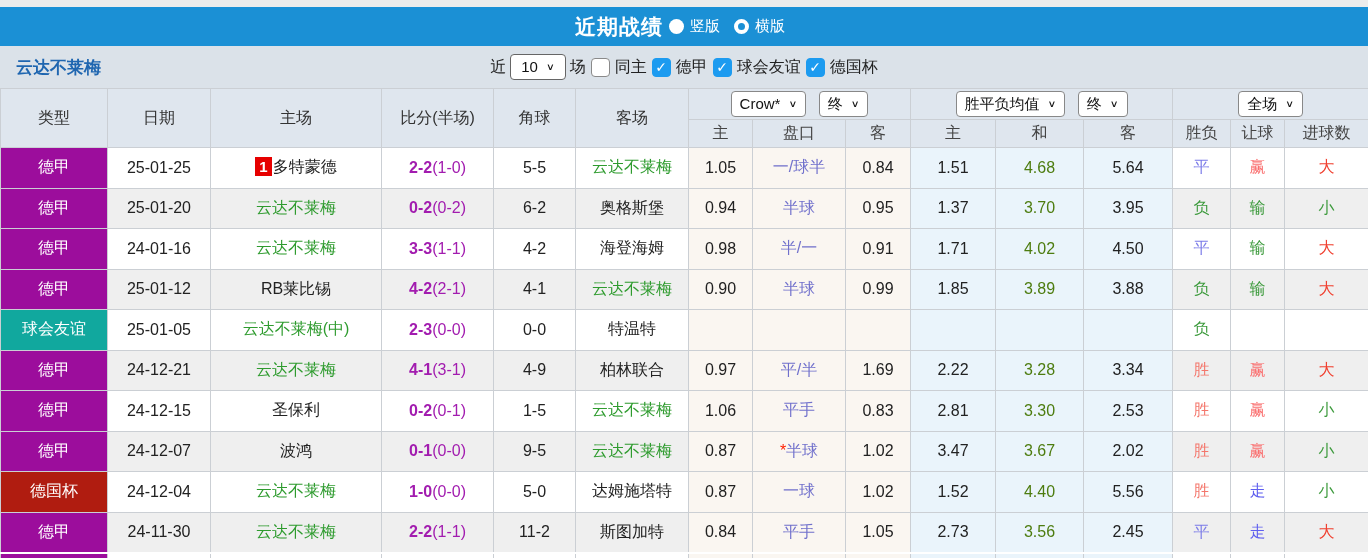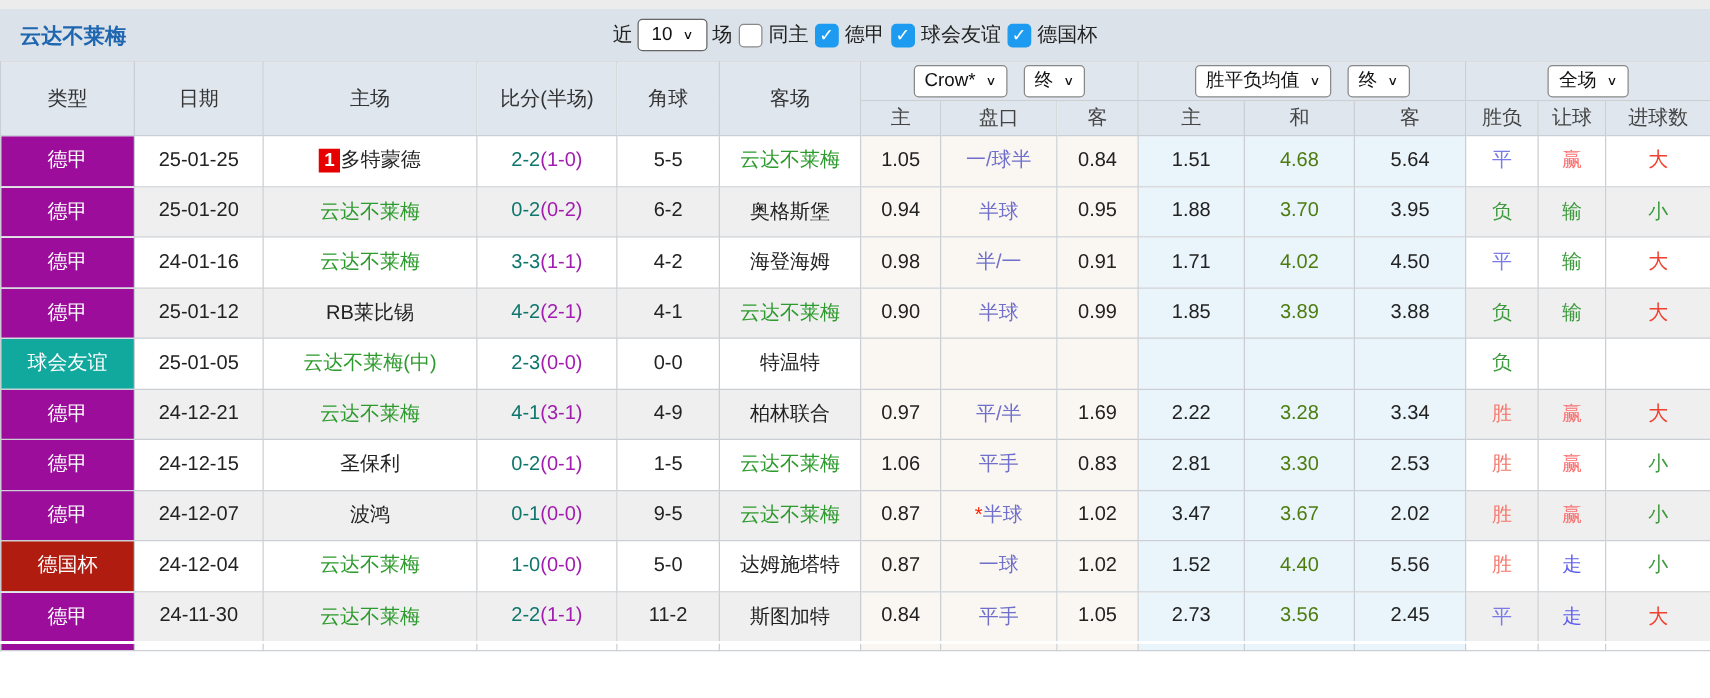--- a/index.html
+++ b/index.html
@@ -31,35 +31,42 @@
   thead .grp { padding:2px 0; }
   thead .grp .sel { border:1px solid #888; margin:0 4px; }
 
   tbody tr { height:40.5px; background:#fff; font-size:16px; color:#222; }
   tbody tr.alt { background:#efefef; }
   td.c-type { color:#fff; font-size:16px; }
   td.c-odds { background:#faf6f1; }
   td.c-avg  { background:#eaf4fb;margin-top:21px; }
   td.c-avg.mid { color:#4d7c0f; }
   .team-focus { color:#2e9b2e; }
-  .ft { color:#0f766e; }
+  .ft { color:#a21caf;font-weight:bold; }
   .ht { color:#a21caf; }
   .badge { display:inline-block; background:#e60000; color:#fff; font-weight:bold; padding:0 4px; margin-right:1px; font-size:15px; line-height:19px; }
   .hcap { color:#7070cc; }
   .hcap .star { color:#ff1e00; }
   tr.partial { height:7px; }
   tr.partial td { border-top:2px solid #fff; }
 </style>
 </head>
 <body>
 
 <div class="page">
 
   <div class="topstrip"></div>
 
+  <div class="bluebar">
+    <span class="title">近期战绩</span>
+    <span class="radio-dot"></span>
+    <span class="rlabel">竖版</span>
+    <span class="radio-ring"></span>
+    <span class="rlabel">横版</span>
+  </div>
 
   <div class="filterbar">
     <span class="teamname">云达不莱梅</span>
     <span class="ctr">
       <span>近</span>
       <span class="sel" style="padding:2px 10px;">
         <span>10</span>
           <span class="chev">∨</span>
       </span>
       <span>场</span>
@@ -160,21 +167,21 @@
         <tr class="alt">
           <td class="c-type" style="background:#9c0d9c">德甲</td>
           <td>25-01-20</td>
           <td><span class="team-focus">云达不莱梅</span></td>
           <td><span class="ft">0-2</span><span class="ht">(0-2)</span></td>
           <td>6-2</td>
           <td><span class="">奥格斯堡</span></td>
           <td class="c-odds">0.94</td>
           <td class="c-odds hcap">半球</td>
           <td class="c-odds">0.95</td>
-          <td class="c-avg">1.88</td>
+          <td class="c-avg">1.37</td>
           <td class="c-avg mid">3.70</td>
           <td class="c-avg">3.95</td>
           <td style="color:#3c9a3c">负</td>
           <td style="color:#3c9a3c">输</td>
           <td style="color:#3c9a3c">小</td>
         </tr>
         <tr>
           <td class="c-type" style="background:#9c0d9c">德甲</td>
           <td>24-01-16</td>
           <td><span class="team-focus">云达不莱梅</span></td>

